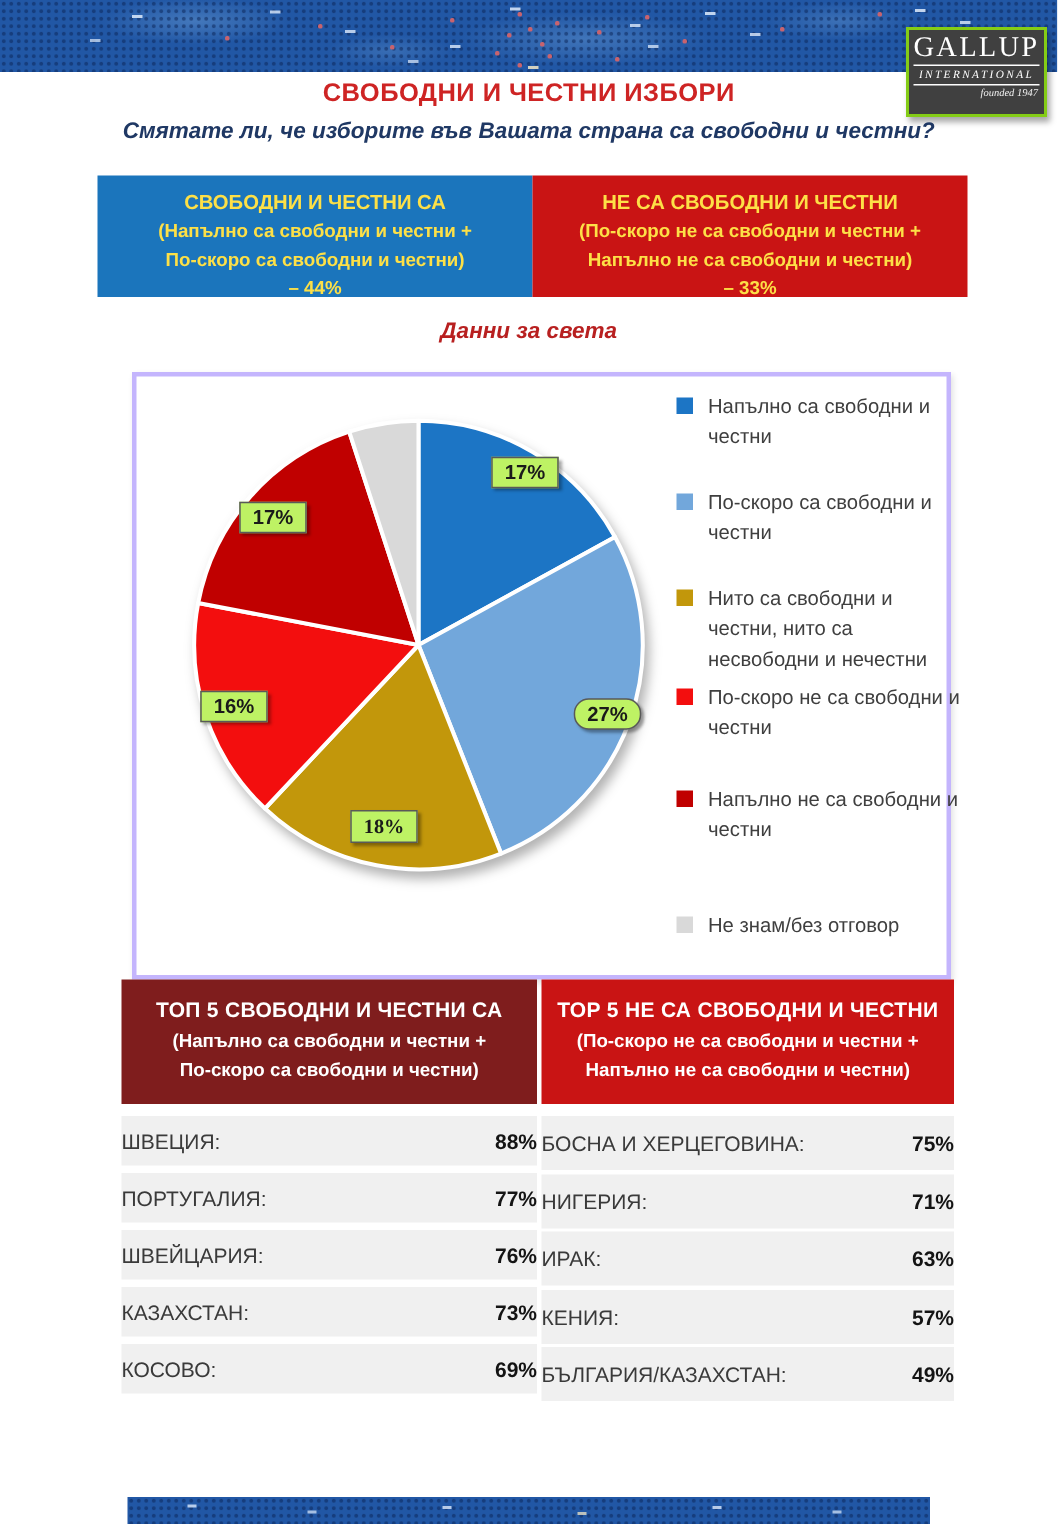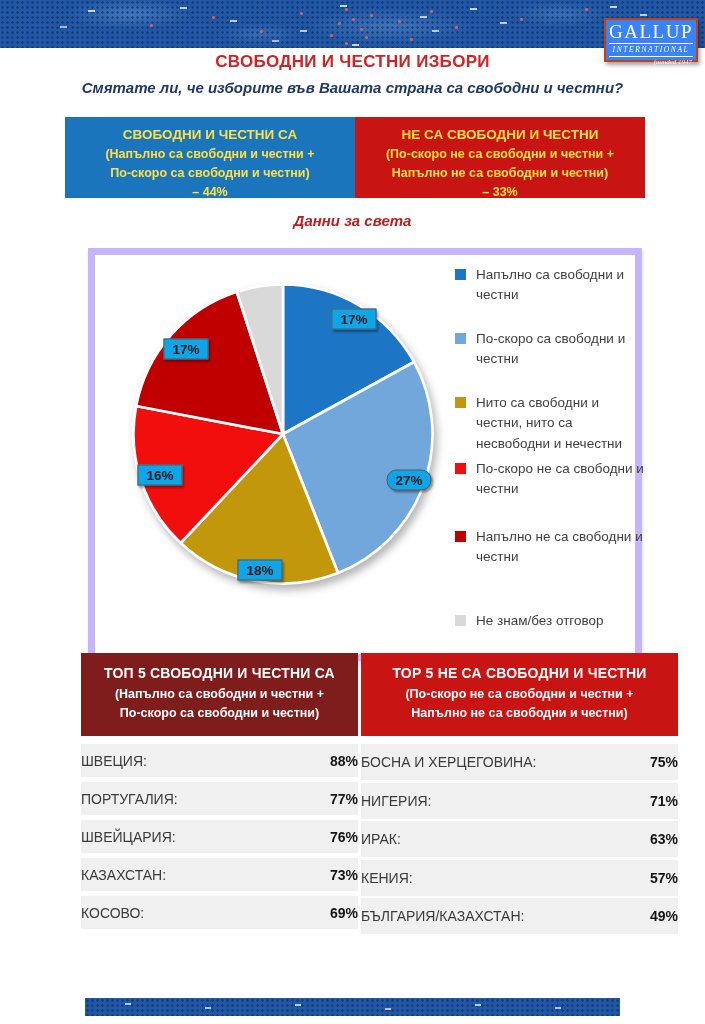--- a/index.html
+++ b/index.html
@@ -27,22 +27,22 @@
   .map-text-marks{position:absolute;left:0;top:0;width:7px;height:2px;
     box-shadow:88px 10px 0 0 rgba(222,235,252,.85),230px 20px 0 0 rgba(222,235,252,.8),
       300px 30px 0 0 rgba(222,235,252,.8),340px 5px 0 0 rgba(222,235,252,.85),
       420px 16px 0 0 rgba(222,235,252,.8),432px 30px 0 0 rgba(222,235,252,.75),
       470px 8px 0 0 rgba(222,235,252,.85),500px 22px 0 0 rgba(222,235,252,.8),
       610px 6px 0 0 rgba(222,235,252,.85),640px 14px 0 0 rgba(222,235,252,.8),
       60px 26px 0 0 rgba(222,235,252,.7),180px 7px 0 0 rgba(222,235,252,.8),
       352px 44px 0 0 rgba(255,240,200,.8),272px 40px 0 0 rgba(222,235,252,.7);}
 
   
-  .logo{position:absolute;top:18px;left:604px;width:94px;height:44px;background:#3b82f6;
-        border:2px solid #c2410c;box-sizing:border-box;color:#fff;
+  .logo{position:absolute;top:18px;left:604px;width:94px;height:60px;background:#404040;
+        border:2px solid #84cc16;box-sizing:border-box;color:#fff;
         box-shadow:2px 3px 4px rgba(0,0,0,.35);}
   .logo-name{font:400 19px/21px "Liberation Serif",serif;text-align:center;
         letter-spacing:1.5px;margin-top:1px;}
   .logo-intl{font:italic 400 7.5px/9px "Liberation Serif",serif;letter-spacing:1.6px;
         text-align:center;border-top:1px solid #fff;border-bottom:1px solid #fff;
         margin:1px 3px 0 3px;padding:1px 0 2px 0;}
   .logo-founded{font:italic 400 7px/9px "Liberation Serif",serif;text-align:right;
         padding:1px 4px 0 0;opacity:.92;}
 
   
@@ -57,35 +57,35 @@
         line-height:1.5;font-size:12.5px;box-sizing:border-box;}
   .sbox .l1{font-size:13.5px;}
   .sbox-blue{background:#1B75BC;}
   .sbox-red{background:#C91414;}
 
   .world-label{position:absolute;top:212px;left:0;width:705px;text-align:center;
         color:#B82020;font-weight:700;font-style:italic;font-size:15px;}
 
   
   .chart-panel{position:absolute;left:88px;top:248px;width:540px;height:399px;
-        background:#fff;border:7px solid #c4b5fd;box-shadow:1px 2px 4px rgba(0,0,0,.12);}
+        background:#fff;border:3px solid #c4b5fd;box-shadow:1px 2px 4px rgba(0,0,0,.12);}
   .pie-svg{position:absolute;left:34px;top:25px;width:308px;height:308px;
         overflow:visible;filter:drop-shadow(3px 5px 4px rgba(0,0,0,.3));}
-  .pie-label{position:absolute;transform:translate(-50%,-50%);background:#0ea5e9;
+  .pie-label{position:absolute;transform:translate(-50%,-50%);background:#bef264;
         border:1px solid #595959;box-shadow:2px 2px 2px rgba(0,0,0,.35);
         font-weight:700;font-size:13.5px;color:#1a1a1a;padding:2px 8px;white-space:nowrap;}
   .legend{position:absolute;left:360px;top:0;width:176px;height:100%;}
   .legend-item{position:absolute;left:0;padding-left:21px;font-size:13.5px;
         line-height:1.5;color:#3F3F3F;width:170px;}
   .legend-marker{position:absolute;left:0;top:4px;width:11px;height:11px;display:block;}
 
   
   .top5col{position:absolute;top:653px;}
   .top5col.pos{left:81px;width:277px;}
-  .top5col.neg{left:361px;width:317px;}
+  .top5col.neg{left:361px;width:275px;}
   .t5head{height:83px;color:#fff;text-align:center;font-weight:700;padding-top:10px;
         line-height:1.55;font-size:12.5px;box-sizing:border-box;}
   .t5head .h1{font-size:14px;letter-spacing:.2px;}
   .t5head-blue{background:#7f1d1d;}
   .t5head-red{background:#C91414;}
   .t5rows{margin-top:8px;}
   .t5row{height:33px;margin-bottom:5px;background:#F0F0F0;display:flex;
         align-items:center;justify-content:space-between;font-size:14px;color:#3A3A3A;}
   .top5col.neg .t5row{height:36px;margin-bottom:2.5px;}
   .cval{font-weight:700;color:#141414;margin-left:20px;}
@@ -148,21 +148,21 @@
     <div class="legend">
         <div class="legend-item" style="top: 10px;"><span class="legend-marker" style="background: rgb(28, 117, 197);"></span><span>Напълно са свободни и честни</span></div>
         <div class="legend-item" style="top: 74px;"><span class="legend-marker" style="background: rgb(114, 167, 219);"></span><span>По-скоро са свободни и честни</span></div>
         <div class="legend-item" style="top: 138px;"><span class="legend-marker" style="background: rgb(194, 151, 11);"></span><span>Нито са свободни и честни, нито са несвободни и нечестни</span></div>
         <div class="legend-item" style="top: 204px;"><span class="legend-marker" style="background: rgb(243, 14, 14);"></span><span>По-скоро не са свободни и честни</span></div>
         <div class="legend-item" style="top: 272px;"><span class="legend-marker" style="background: rgb(192, 0, 0);"></span><span>Напълно не са свободни и честни</span></div>
         <div class="legend-item" style="top: 356px;"><span class="legend-marker" style="background: rgb(217, 217, 217);"></span><span>Не знам/без отговор</span></div>
       </div>
   <div class="pie-label" style="left: 259px; top: 64px;">17%</div>
       <div class="pie-label" style="left: 314px; top: 225px; border-radius: 10px;">27%</div>
-      <div class="pie-label" style="left: 165px; top: 315px;">18%</div>
+      <div class="pie-label" style="left: 165px; top: 300px; font-family: Liberation Serif, serif;">18%</div>
       <div class="pie-label" style="left: 65px; top: 220px;">16%</div>
       <div class="pie-label" style="left: 91px; top: 94px;">17%</div>
     </div>
 
   <div class="top5col pos">
     <div class="t5head t5head-blue">
       <div class="h1">ТОП 5 СВОБОДНИ И ЧЕСТНИ СА</div>
       <div>(Напълно са свободни и честни +</div>
       <div>По-скоро са свободни и честни)</div>
     </div>

